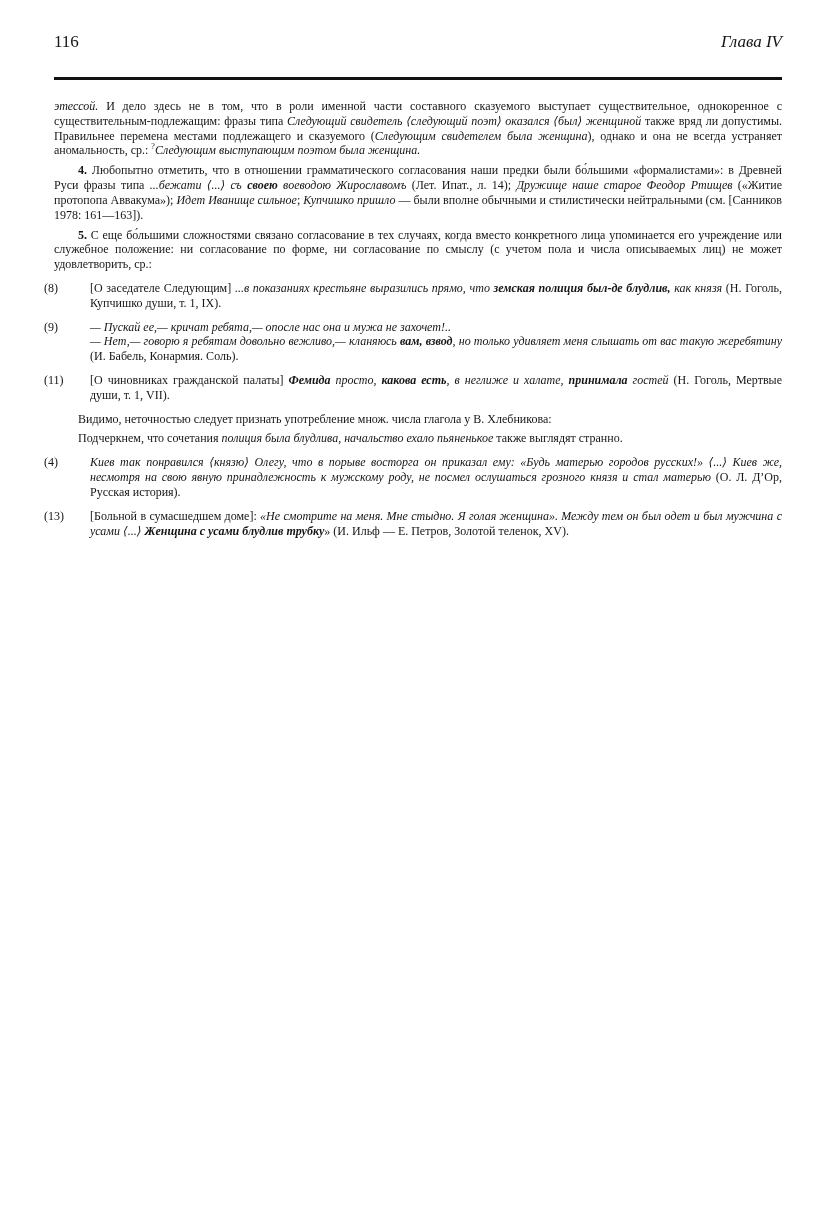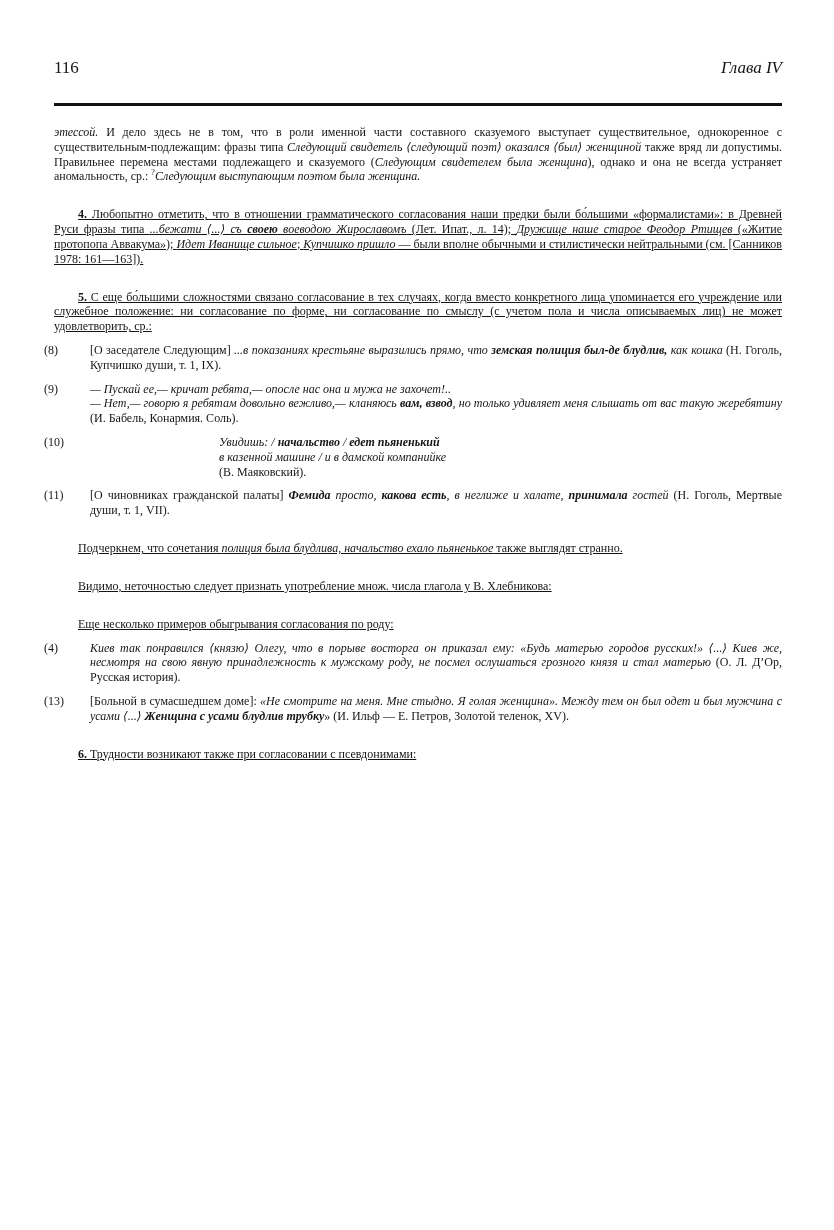--- a/index.html
+++ b/index.html
@@ -3,36 +3,36 @@
 <meta charset="utf-8">
 <style>
   html, body { margin: 0; padding: 0; }
   body {
     width: 834px; height: 1230px;
     background: #ffffff;
     color: #151515;
     font-family: "Liberation Serif", "DejaVu Serif", serif;
     overflow: hidden;
   }
-  .page { padding: 58px 52px 0 54px; }
+  .page { padding: 32px 52px 0 54px; }
 
   .header { position: relative; font-size: 17px; height: 22px; }
   .page-num { position: absolute; left: 0; top: 0; }
   .chapter { position: absolute; left: 0; right: 0; top: 0; text-align: right; font-style: italic; }
   .rule { height: 3px; background: #111; margin-top: 23px; }
 
   .body {
     margin-top: 19px;
     font-size: 12px;
     line-height: 1.235;
     text-align: justify;
   }
 
   .block { margin: 0; }
-  .para { text-indent: 24px; margin-top: 23px; text-decoration: underline; }
+  .para { text-indent: 24px; margin-top: 5px; }
   .para-cont { text-indent: 0; margin-top: 0; }
 
   .example { position: relative; padding-left: 36px; margin: 9px 0; }
   .ex-label { position: absolute; left: -10px; top: 0; }
 
   .verse-example { position: relative; padding-left: 165px; margin: 9px 0; text-align: left; }
   .verse { margin: 5px 0 5px 252px; text-align: left; }
 
   .it { font-style: italic; }
   .bd { font-weight: bold; }
@@ -44,24 +44,21 @@
 <div class="page">
   <div class="header">
     <span class="page-num">116</span>
     <span class="chapter">Глава IV</span>
   </div>
   <div class="rule"></div>
   <div class="body">
       <div class="block para-cont"><span class="run it">этессой.</span><span class="run"> И дело здесь не в том, что в роли именной части составного сказуемого выступает существительное, однокоренное с существительным-подлежащим: фразы типа </span><span class="run it">Следующий свидетель ⟨следующий поэт⟩ оказался ⟨был⟩ женщиной</span><span class="run"> также вряд ли допустимы. Правильнее перемена местами подлежащего и сказуемого (</span><span class="run it">Следующим свидетелем была женщина</span><span class="run">), однако и она не всегда устраняет аномальность, ср.: </span><sup class="run">?</sup><span class="run it">Следующим выступающим поэтом была женщина.</span></div>
       <div class="block para"><span class="run bd">4.</span><span class="run">  Любопытно отметить, что в отношении грамматического согласования наши предки были бо́льшими «формалистами»: в Древней Руси фразы типа </span><span class="run it">...бежати ⟨...⟩ съ </span><span class="run it bd">своею</span><span class="run it"> воеводою Жирославомъ</span><span class="run"> (Лет. Ипат., л. 14); </span><span class="run it">Дружище наше старое Феодор Ртищев</span><span class="run"> («Житие протопопа Аввакума»); </span><span class="run it">Идет Иванище сильное</span><span class="run">; </span><span class="run it">Купчишко пришло</span><span class="run"> — были вполне обычными и стилистически нейтральными (см. [Санников 1978: 161—163]).</span></div>
       <div class="block para"><span class="run bd">5.</span><span class="run"> С еще бо́льшими сложностями связано согласование в тех случаях, когда вместо конкретного лица упоминается его учреждение или служебное положение: ни согласование по форме, ни согласование по смыслу (с учетом пола и числа описываемых лиц) не может удовлетворить, ср.:</span></div>
-      <div class="block example"><span class="ex-label">(8)</span><span class="run">[О заседателе Следующим] </span><span class="run it">...в показаниях крестьяне выразились прямо, что </span><span class="run it bd">земская полиция был-де блудлив,</span><span class="run it"> как кошка</span><span class="run"> (Н. Гоголь, Купчишко души, т. 1, IX).</span></div>
+      <div class="block example"><span class="ex-label">(8)</span><span class="run">[О заседателе Следующим] </span><span class="run it">...в показаниях крестьяне выразились прямо, что </span><span class="run it bd">земская полиция был-де блудлив,</span><span class="run it"> как князя</span><span class="run"> (Н. Гоголь, Купчишко души, т. 1, IX).</span></div>
       <div class="block example"><span class="ex-label">(9)</span><span class="run it">— Пускай ее,— кричат ребята,— опосле нас она и мужа не захочет!..</span><br><span class="run it">— Нет,— говорю я ребятам довольно вежливо,— кланяюсь </span><span class="run it bd">вам, взвод</span><span class="run it">, но только удивляет меня слышать от вас такую жеребятину</span><span class="run"> (И. Бабель, Конармия. Соль).</span></div>
-      <div class="block verse-example"><span class="ex-label">(10)</span><span class="run it">Увидишь: / </span><span class="run it bd">начальство</span><span class="run it"> / </span><span class="run it bd">едет пьяненький</span><br><span class="run it">в казенной машине / и в дамской компанийке</span><br><span class="run">(В. Маяковский).</span></div>
       <div class="block example"><span class="ex-label">(11)</span><span class="run">[О чиновниках гражданской палаты] </span><span class="run it bd">Фемида</span><span class="run it"> просто, </span><span class="run it bd">какова есть</span><span class="run it">, в неглиже и халате, </span><span class="run it bd">принимала</span><span class="run it"> гостей</span><span class="run"> (Н. Гоголь, Мертвые души, т. 1, VII).</span></div>
+      <div class="block para"><span class="run">Видимо, неточностью следует признать употребление множ. числа глагола у В. Хлебникова:</span></div>
       <div class="block para"><span class="run">Подчеркнем, что сочетания </span><span class="run it">полиция была блудлива, начальство ехало пьяненькое</span><span class="run"> также выглядят странно.</span></div>
-      <div class="block para"><span class="run">Видимо, неточностью следует признать употребление множ. числа глагола у В. Хлебникова:</span></div>
-      <div class="block para"><span class="run">Еще несколько примеров обыгрывания согласования по роду:</span></div>
       <div class="block example"><span class="ex-label">(4)</span><span class="run it">Киев так понравился ⟨князю⟩ Олегу, что в порыве восторга он приказал ему: «Будь матерью городов русских!» ⟨...⟩ Киев же, несмотря на свою явную принадлежность к мужскому роду, не посмел ослушаться грозного князя и стал матерью</span><span class="run"> (О. Л. Д’Ор, Русская история).</span></div>
       <div class="block example"><span class="ex-label">(13)</span><span class="run">[Больной в сумасшедшем доме]: </span><span class="run it">«Не смотрите на меня. Мне стыдно. Я голая женщина». Между тем он был одет и был мужчина с усами ⟨...⟩ </span><span class="run it bd">Женщина с усами блудлив трубку</span><span class="run">» (И. Ильф — Е. Петров, Золотой теленок, XV).</span></div>
-      <div class="block para"><span class="run bd">6.</span><span class="run"> Трудности возникают также при согласовании с псевдонимами:</span></div>
     </div>
 </div>
 
 </body></html>

